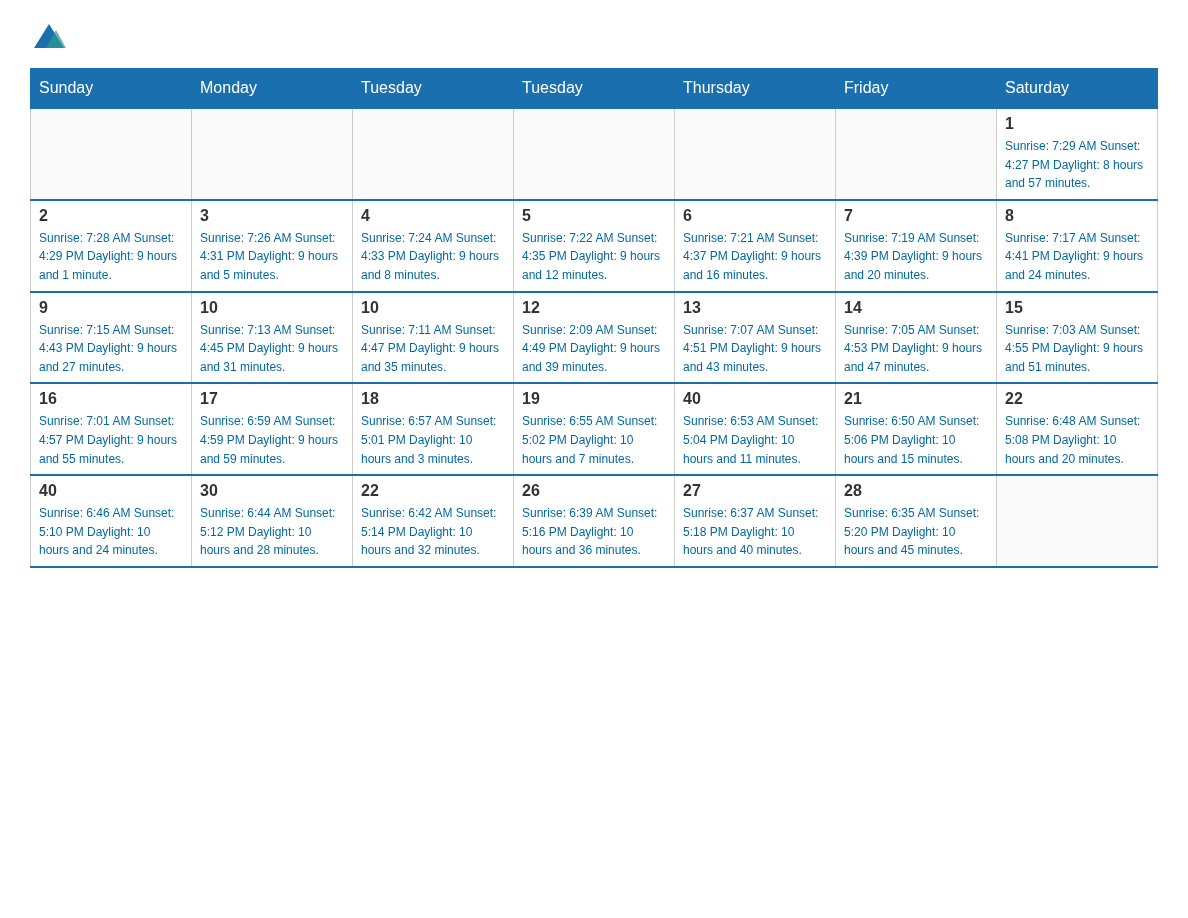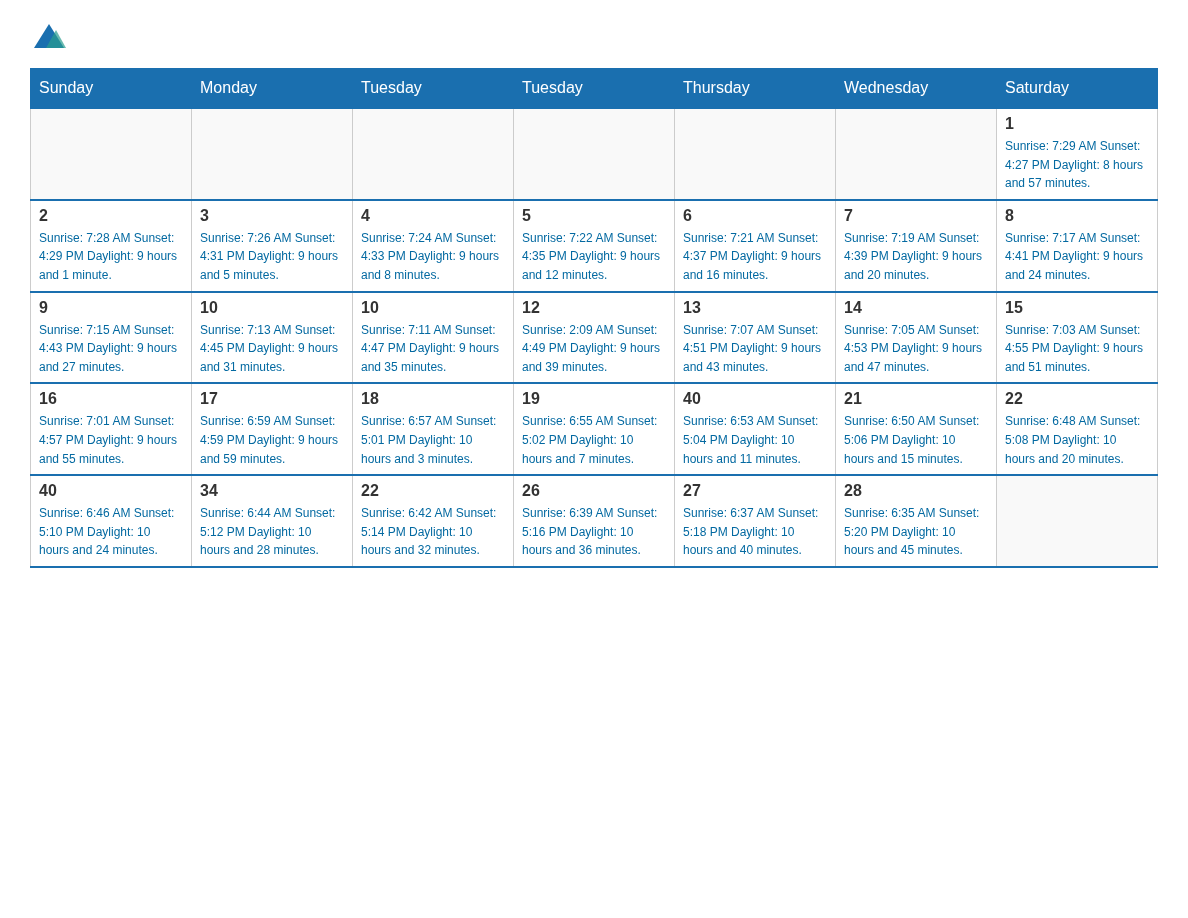--- a/index.html
+++ b/index.html
@@ -102,21 +102,21 @@
 </div>
 
 <table>
   <thead>
     <tr>
     <th>Sunday</th>
         <th>Monday</th>
         <th>Tuesday</th>
         <th>Tuesday</th>
         <th>Thursday</th>
-        <th>Wednesday</th>
+        <th>Friday</th>
         <th>Saturday</th>
       </tr>
   </thead>
   <tbody id="calendar-body">
   <tr>
         <td class="empty"></td>
         <td class="empty"></td>
         <td class="empty"></td>
         <td class="empty"></td>
         <td class="empty"></td>
@@ -284,21 +284,21 @@
       </tr>
       <tr>
         <td>
           <span class="day-number">40</span>
           <div class="day-info">Sunrise: 6:46 AM
 Sunset: 5:10 PM
 Daylight: 10 hours
 and 24 minutes.</div>
         </td>
         <td>
-          <span class="day-number">34</span>
+          <span class="day-number">30</span>
           <div class="day-info">Sunrise: 6:44 AM
 Sunset: 5:12 PM
 Daylight: 10 hours
 and 28 minutes.</div>
         </td>
         <td>
           <span class="day-number">22</span>
           <div class="day-info">Sunrise: 6:42 AM
 Sunset: 5:14 PM
 Daylight: 10 hours

